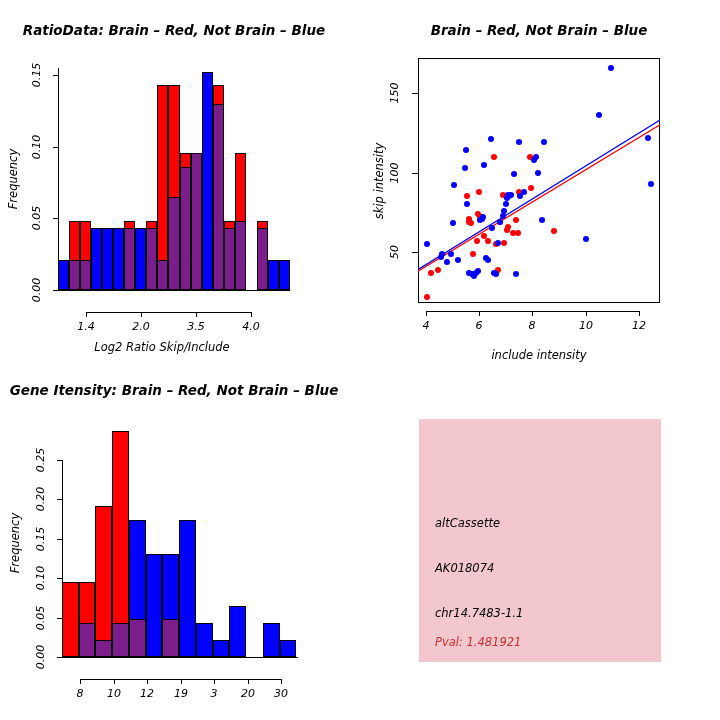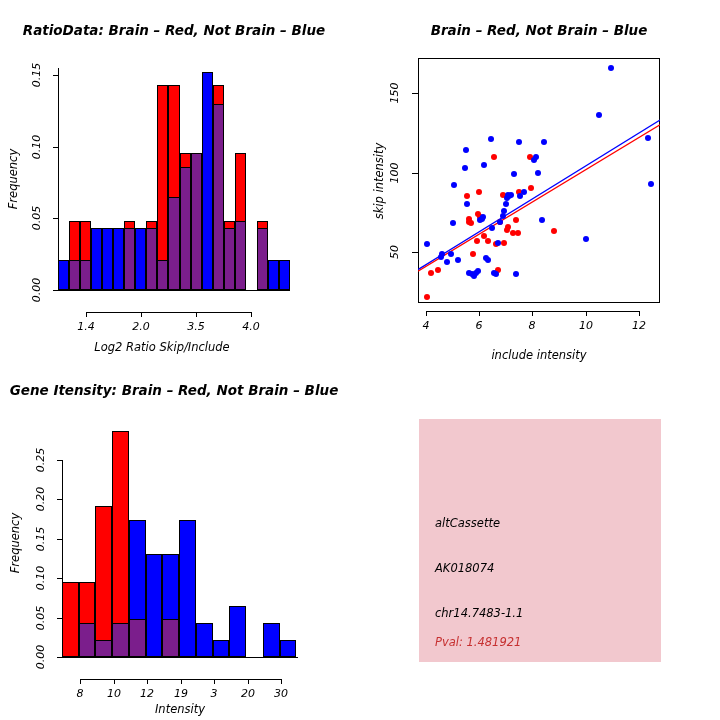--- a/index.html
+++ b/index.html
@@ -182,21 +182,20 @@
       <div class="pt" style="left: 120.659px; top: 159.273px; background: rgb(0, 0, 255);"></div>
       <div class="pt" style="left: 123.319px; top: 81.3182px; background: rgb(0, 0, 255);"></div>
       <div class="pt" style="left: 164.538px; top: 178.364px; background: rgb(0, 0, 255);"></div>
       <div class="pt" style="left: 177.835px; top: 54.2727px; background: rgb(0, 0, 255);"></div>
       <div class="pt" style="left: 189.802px; top: 6.54545px; background: rgb(0, 0, 255);"></div>
       <div class="pt" style="left: 227.033px; top: 76.5455px; background: rgb(0, 0, 255);"></div>
       <div class="pt" style="left: 229.692px; top: 122.682px; background: rgb(0, 0, 255);"></div>
       <div class="pt" style="left: 63.4835px; top: 103.591px; background: rgb(0, 0, 255);"></div>
     </div>
     <div class="ttl" style="left: -76px; top: 382px; width: 500px;">Gene Itensity: Brain – Red, Not Brain – Blue</div>
-    <div class="axlab" style="left: 30px; top: 702px; width: 300px;">Intensity</div>
     <div class="ylab" style="left: 8px; top: 602.5px; width: 120px; text-align: center;">Frequency</div>
     <div class="tick" style="left: 62px; top: 459.586px; width: 1px; height: 198.414px;"></div>
     <div class="tick" style="left: 57px; top: 657px; width: 5px; height: 1px;"></div>
     <div class="tlaby" style="left: 34px; top: 679px; width: 44px; text-align: center;">0.00</div>
     <div class="tick" style="left: 57px; top: 618px; width: 5px; height: 1px;"></div>
     <div class="tlaby" style="left: 34px; top: 640px; width: 44px; text-align: center;">0.05</div>
     <div class="tick" style="left: 57px; top: 578px; width: 5px; height: 1px;"></div>
     <div class="tlaby" style="left: 34px; top: 600px; width: 44px; text-align: center;">0.10</div>
     <div class="tick" style="left: 57px; top: 539px; width: 5px; height: 1px;"></div>
     <div class="tlaby" style="left: 34px; top: 561px; width: 44px; text-align: center;">0.15</div>

